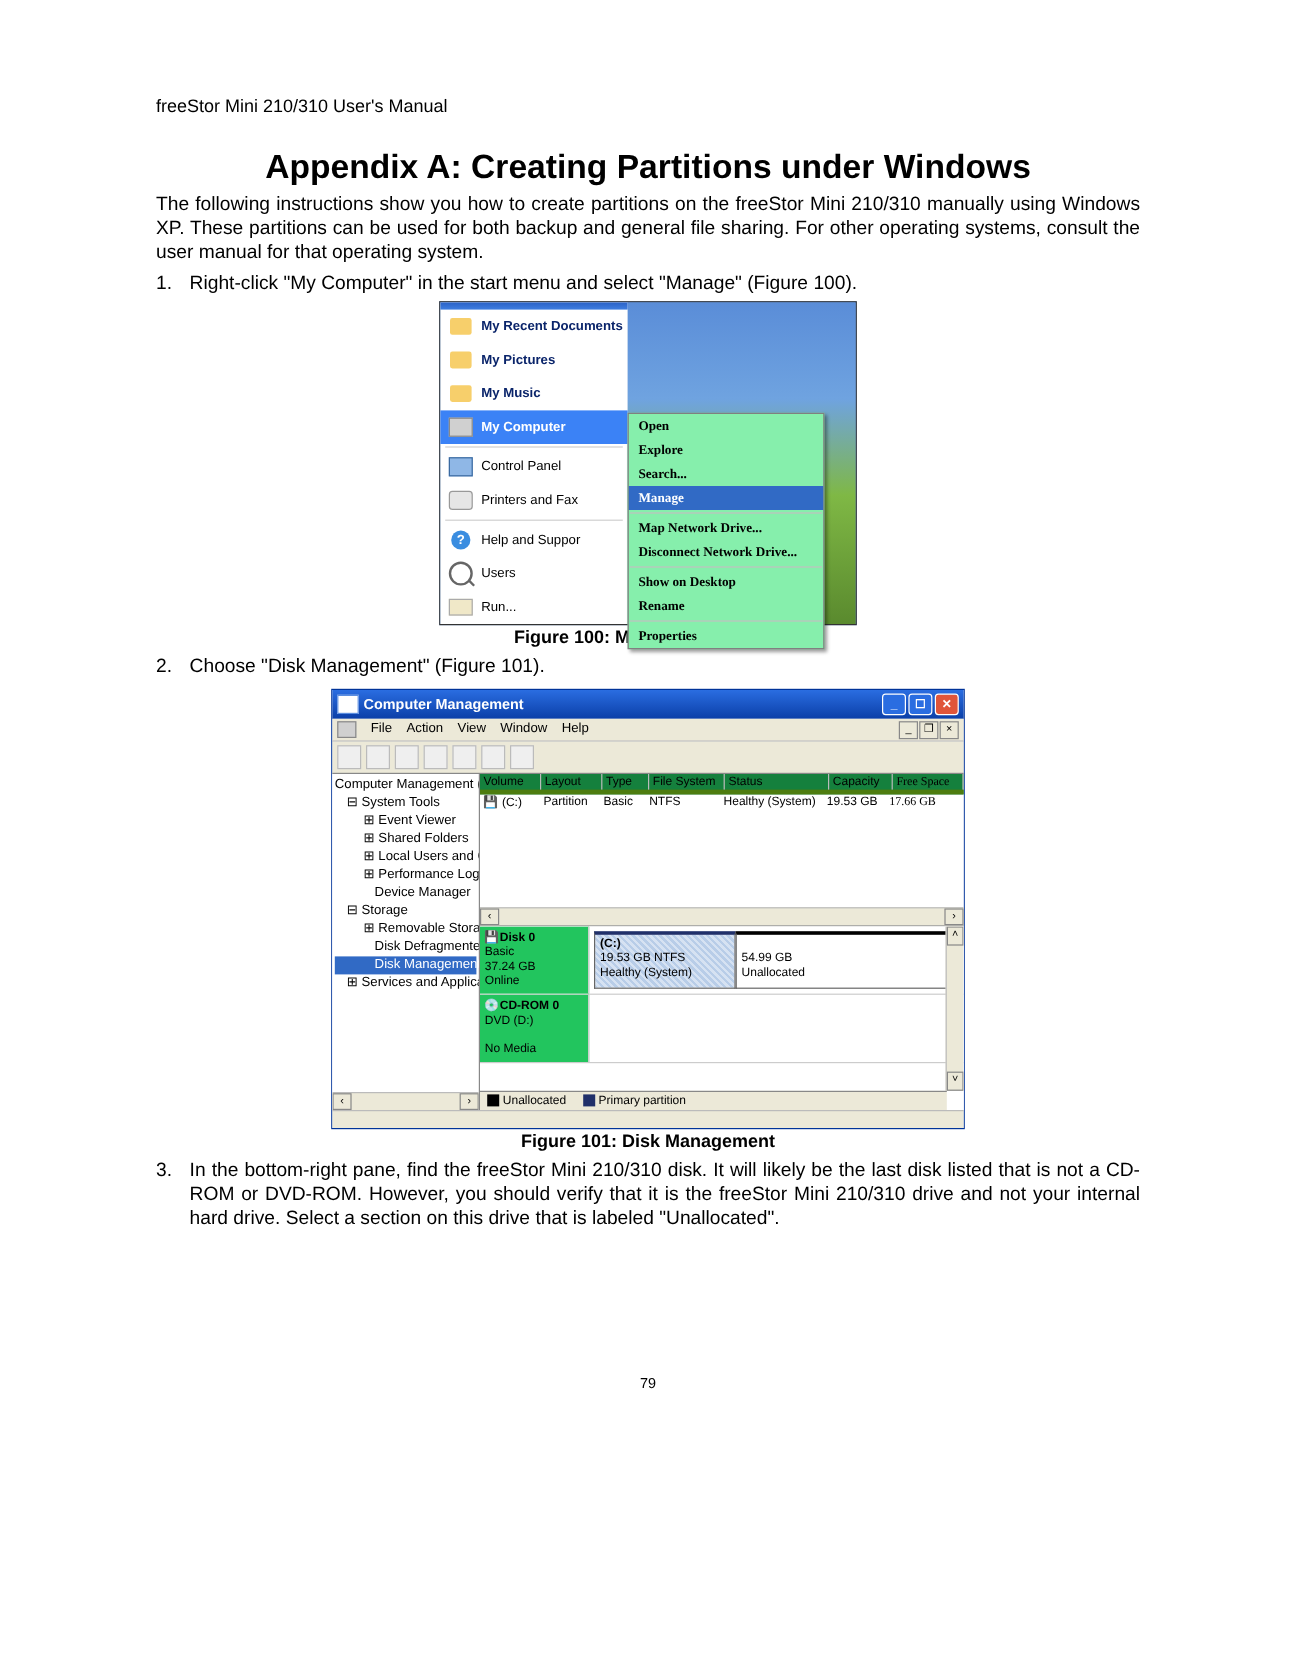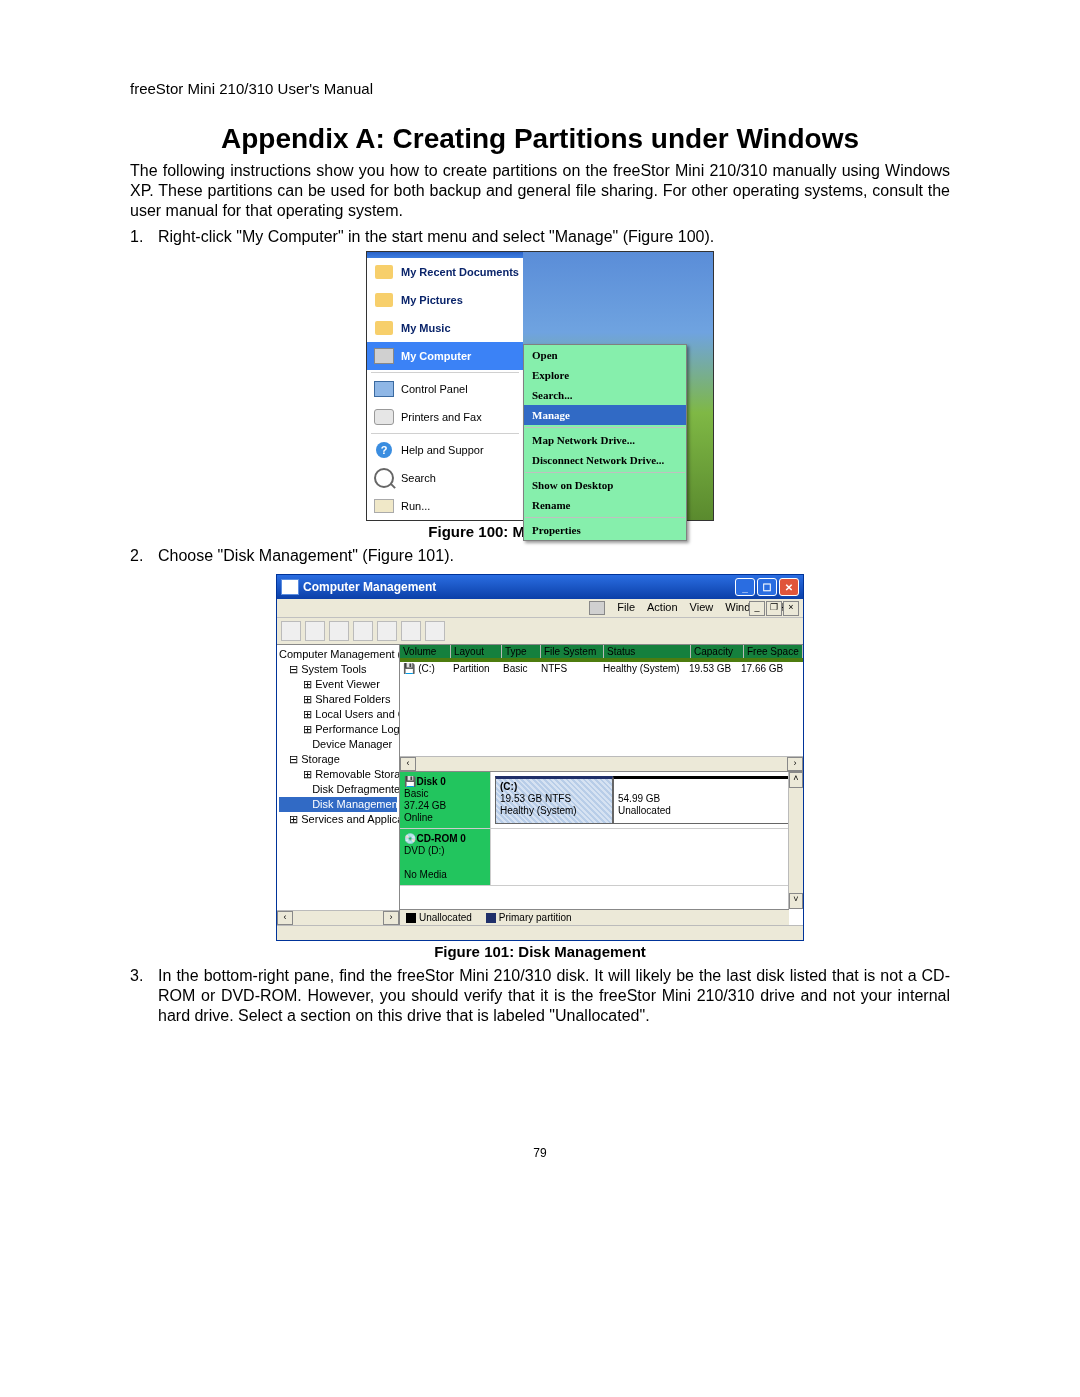--- a/index.html
+++ b/index.html
@@ -155,21 +155,20 @@
   .winbtn.max { background: #2a6de1; }
   .winbtn.close { background: #e0553a; }
 
   .fig101 .menubar {
     background: #ece9d8;
     padding: 2px 4px;
     display: flex;
     gap: 12px;
     border-bottom: 1px solid #c0c0c0;
     position: relative;
-    justify-content: flex-end;
   }
   .fig101 .menubar .right-btns {
     position:absolute; right:4px; top:2px; display:flex; gap:1px;
   }
   .childbtn { width:14px;height:13px;border:1px solid #888;background:#ece9d8;font-size:9px;line-height:11px;text-align:center; }
 
   .fig101 .toolbar {
     background: #ece9d8;
     padding: 3px 4px;
     display: flex;
@@ -233,21 +232,21 @@
   .disk-pane .scroll-y .track{flex:1;}
 
   .fig101 .legend {
     background:#ece9d8; border-top:1px solid #888; padding:2px 6px; font-size:10px;
     display:flex; gap:14px; align-items:center;
   }
   .legend .sw { width:10px;height:10px;display:inline-block;margin-right:3px;vertical-align:middle; }
   .fig101 .statusbar { height:14px; background:#ece9d8; border-top:1px solid #bbb; }
 
   .col-vol{width:44px;} .col-lay{width:44px;} .col-typ{width:32px;}
-  .col-fs{width:56px;} .col-st{width:80px;} .col-cap{width:46px;} .col-free{width:52px;}
+  .col-fs{width:56px;} .col-st{width:80px;} .col-cap{width:46px;} .col-free{width:52px;font-family:Liberation Serif, serif;}
 </style>
 </head>
 <body>
 
 <div class="page">
   <div class="doc-header">freeStor Mini 210/310 User's Manual</div>
 
   <h1 class="appendix">Appendix A:    Creating Partitions under Windows</h1>
 
   <div class="intro">The following instructions show you how to create partitions on the freeStor Mini 210/310 manually using Windows XP.  These partitions can be used for both backup and general file sharing.  For other operating systems, consult the user manual for that operating system.</div>
@@ -302,21 +301,21 @@
       <div class="start-item">
         <span class="icon">
             <span class="ico-help">?</span>
           </span>
         <span>Help and Suppor</span>
       </div>
       <div class="start-item">
         <span class="icon">
             <span class="ico-search"></span>
           </span>
-        <span>Search</span>
+        <span>Users</span>
       </div>
       <div class="start-item">
         <span class="icon">
             <span class="ico-run"></span>
           </span>
         <span>Run...</span>
       </div>
     </div>
 
     <div class="context-menu">

